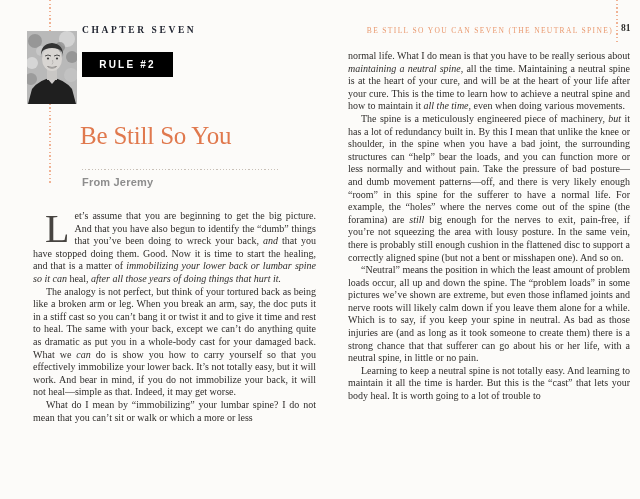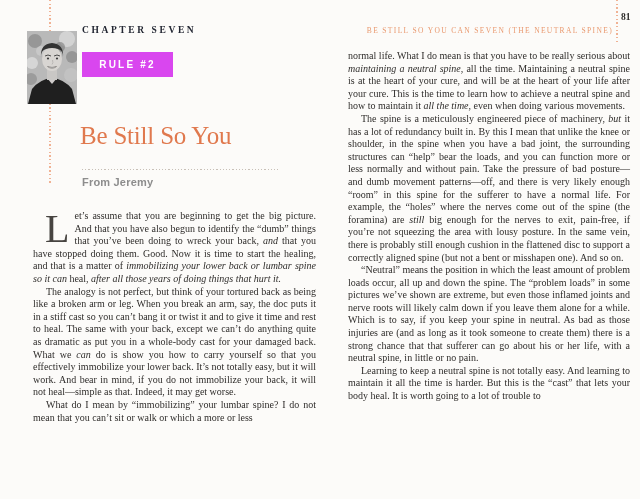--- a/index.html
+++ b/index.html
@@ -7,31 +7,31 @@
   .spread{position:relative;width:640px;height:499px;overflow:hidden;background:#fcfbf9;}
 
   
   .vdots{position:absolute;width:2px;background-image:repeating-linear-gradient(to bottom,#f0b294 0 1.4px,transparent 1.4px 3.7px);}
   .vdots.left{left:49px;top:0;height:185px;}
   .vdots.right{left:616px;top:0;height:42px;}
   .hdots{position:absolute;height:1.4px;background-image:repeating-linear-gradient(to right,#c8c0b7 0 1.2px,transparent 1.2px 3.2px);left:82px;top:169px;width:197px;}
 
   
   .kicker{position:absolute;left:82px;top:25px;font:700 9.5px "Liberation Serif",serif;letter-spacing:2.6px;color:#232733;}
-  .rule-badge{position:absolute;left:82px;top:52px;width:91px;height:25px;background:#d946ef;display:flex;align-items:center;justify-content:center;font:700 10px "Liberation Sans",sans-serif;letter-spacing:2.2px;color:#ffffff;}
+  .rule-badge{position:absolute;left:82px;top:52px;width:91px;height:25px;background:#000000;display:flex;align-items:center;justify-content:center;font:700 10px "Liberation Sans",sans-serif;letter-spacing:2.2px;color:#ffffff;}
   .title{position:absolute;left:80px;top:75px;font:400 25px/26px "Liberation Serif",serif;color:#e0794e;letter-spacing:-0.2px;margin-top:48px;}
   .byline{position:absolute;left:82px;top:176px;font:700 11px "Liberation Sans",sans-serif;color:#8d8d8d;letter-spacing:0.2px;}
 
   
   .photo{position:absolute;left:27px;top:31px;width:50px;height:73px;overflow:hidden;}
   .photo svg{display:block;width:50px;height:73px;}
 
   
   .running-head{position:absolute;left:348px;top:26px;width:265px;text-align:right;font:400 7.5px "Liberation Serif",serif;letter-spacing:1.35px;color:#e9996f;white-space:nowrap;}
-  .folio{position:absolute;left:621px;top:12px;font:700 9.5px "Liberation Serif",serif;color:#2b2a28;}
+  .folio{position:absolute;left:621px;top:23px;font:700 9.5px "Liberation Serif",serif;color:#2b2a28;}
 
   
   .bodyblock{position:absolute;font:10px/12.6px "Liberation Serif",serif;color:#2f2d2b;}
   .bodyblock.leftcol{left:33px;top:210px;width:283px;}
   .bodyblock.rightcol{left:348px;top:50px;width:282px;}
   .para{margin:0;text-align:justify;}
   .para.indent{text-indent:13px;}
   .dropcap{float:left;font:400 40px/36px "Liberation Serif",serif;padding:1px 5px 0 12px;color:#474441;}
 </style>
 </head>

